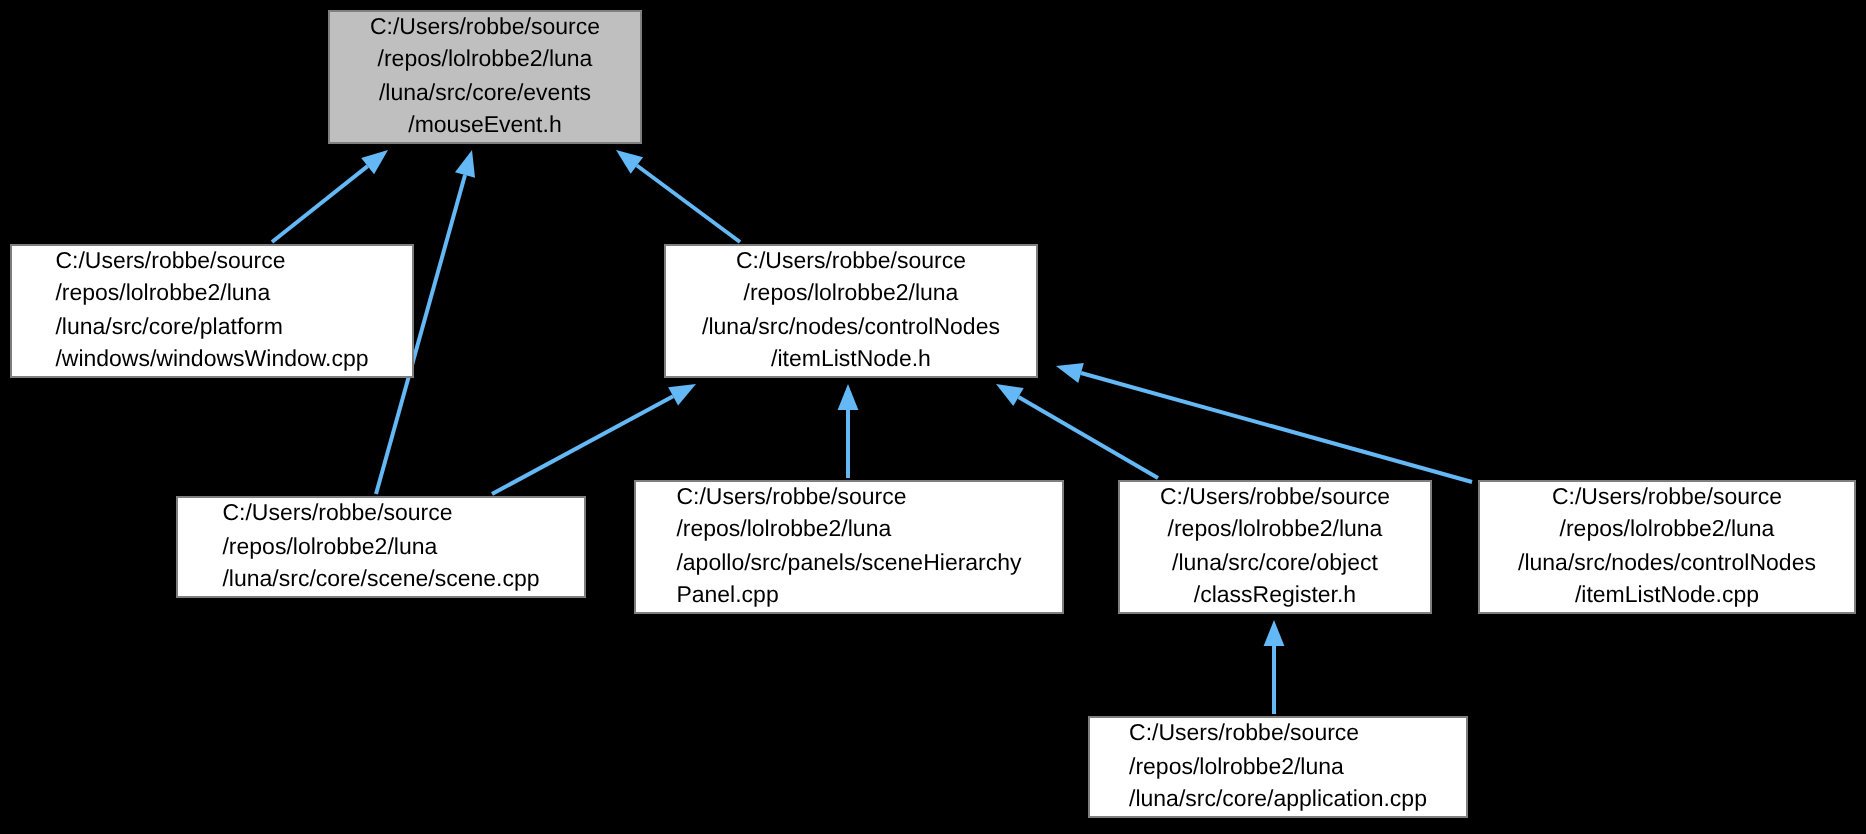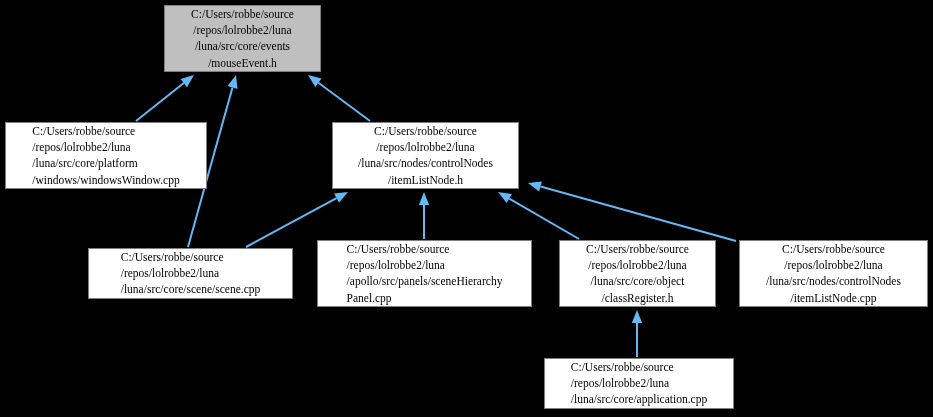--- a/index.html
+++ b/index.html
@@ -23,24 +23,23 @@
     height: 417px;
     pointer-events: none;
   }
   .node {
     position: absolute;
     box-sizing: border-box;
     border: 1px solid #7f7f7f;
     background: #ffffff;
     color: #000000;
     display: flex;
-    align-items: flex-start;
+    align-items: flex-end;
     justify-content: center;
     z-index: 2;
-    font-family: Liberation Serif, serif;
   }
   .node.root {
     background: #bfbfbf;
     border: 1px solid #7f7f7f;
   }
   .node-label {
     display: block;
     font-size: 11.5px;
     line-height: 16.2px;
     text-align: center;

